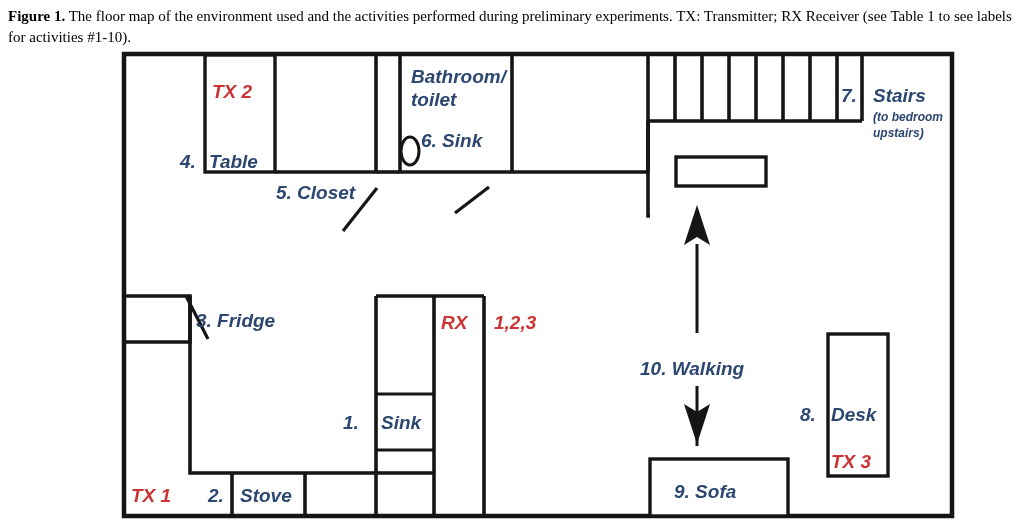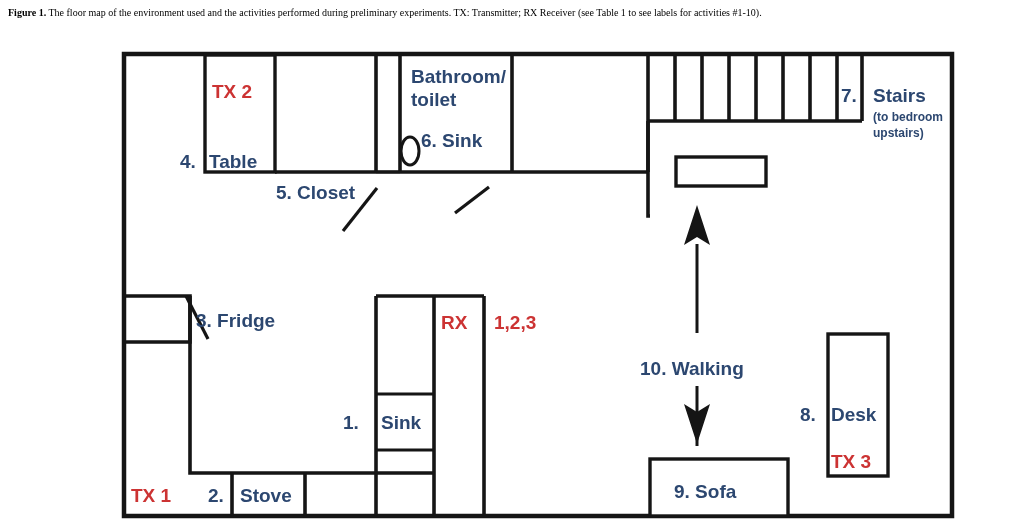--- a/index.html
+++ b/index.html
@@ -15,36 +15,37 @@
     position: relative;
   }
 
   
   .caption {
     position: absolute;
     left: 8px;
     top: 6px;
     width: 1008px;
     font-family: "Liberation Serif", serif;
-    font-size: 10px;
+    font-size: 15px;
     line-height: 1.38;
     color: #000000;
     text-align: left;
   }
   .caption .fig-label {
     font-weight: bold;
   }
 
   
   .figure-wrap {
     position: absolute;
     left: 0;
     top: 46px;
     width: 1024px;
     height: 483px;
+    font-style: italic;
   }
   .floorplan-svg {
     display: block;
   }
 
   
   .lbl {
     font-family: "Liberation Sans", sans-serif;
     font-size: 19px;
     font-weight: bold;

